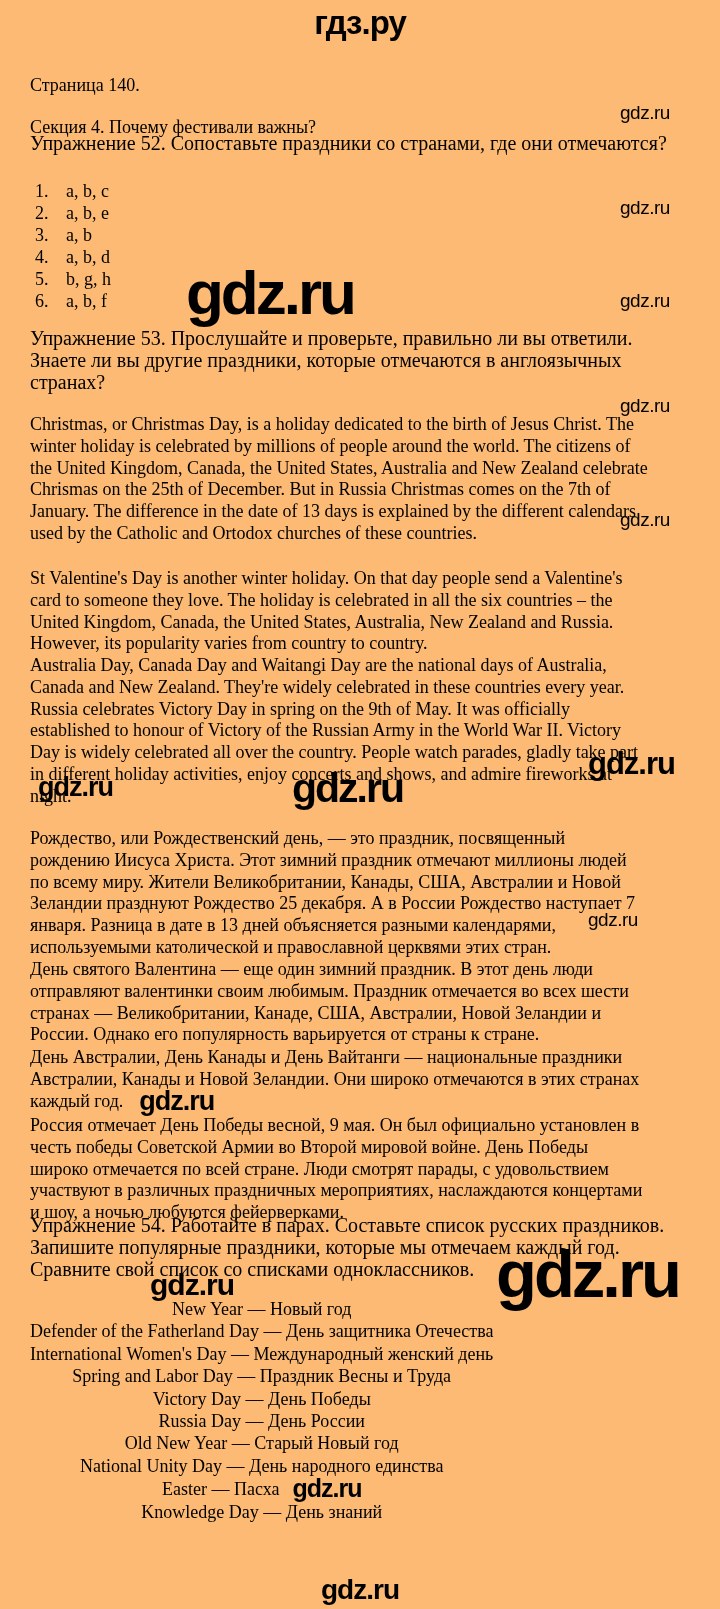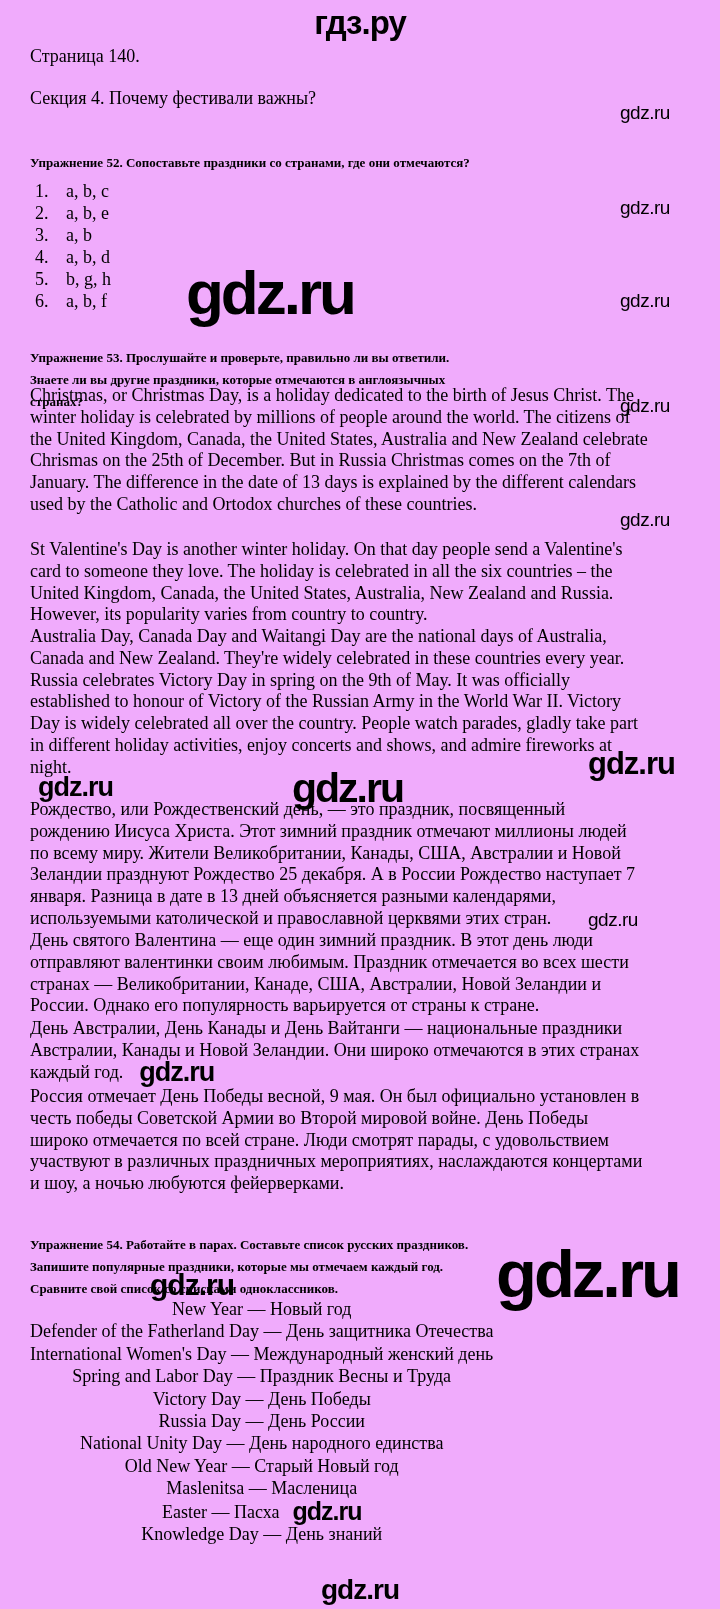--- a/index.html
+++ b/index.html
@@ -1,33 +1,33 @@
 <!DOCTYPE html>
 <html><head>
 <meta charset="utf-8">
 <style>
   html,body{margin:0;padding:0;background:#fff;}
   .page{
     position:relative;
     width:720px;height:1609px;
-    background:#f0abfc;color:#000;
+    background:#fdba74;color:#000;
     font-family:"Liberation Serif", serif;
     overflow:hidden;
   }
   .abs{position:absolute;}
   .site-title{
     top:4px;left:0;width:720px;text-align:center;
     font-family:"Liberation Sans", sans-serif;
     font-weight:bold;font-size:33px;letter-spacing:-1px;
   }
   .body-text{
-    font-size:18px;line-height:21.8px;white-space:pre;
+    font-size:18px;line-height:21.8px;white-space:pre;margin-top:29px;
   }
   .heading{
-    font-weight:bold;font-size:13px;line-height:22px;white-space:pre;margin-top:20px;
+    font-weight:normal;font-size:20px;line-height:22px;white-space:pre;
   }
   .answers{top:180px;left:35px;}
   .answer-row{display:flex;font-size:18px;line-height:22px;}
   .answer-num{width:31px;}
   .holidays{top:1298px;left:30px;}
   .holiday-row{font-size:18px;line-height:22.4px;white-space:pre;text-align:center;}
   .wm{
     font-family:"Liberation Sans", sans-serif;
     color:#000;white-space:nowrap;line-height:1;
   }
@@ -129,23 +129,22 @@
 Запишите популярные праздники, которые мы отмечаем каждый год.
 Сравните свой список со списками одноклассников.</div>
 
   <div class="abs holidays">
     <div class="holiday-row">New Year — Новый год</div>
     <div class="holiday-row">Defender of the Fatherland Day — День защитника Отечества</div>
     <div class="holiday-row">International Women's Day — Международный женский день</div>
     <div class="holiday-row">Spring and Labor Day — Праздник Весны и Труда</div>
     <div class="holiday-row">Victory Day — День Победы</div>
     <div class="holiday-row">Russia Day — День России</div>
+    <div class="holiday-row">Old New Year — Старый Новый год</div>
     <div class="holiday-row">National Unity Day — День народного единства</div>
-    <div class="holiday-row">Old New Year — Старый Новый год</div>
-    <div class="holiday-row">Maslenitsa — Масленица</div>
     <div class="holiday-row"><span>Easter — Пасха</span><span class="wm-inline wm-inline-2">gdz.ru</span></div>
     <div class="holiday-row">Knowledge Day — День знаний</div>
   </div>
 
   <div class="abs wm wm-sm" style="top:103px;left:620px;">gdz.ru</div>
   <div class="abs wm wm-sm" style="top:198px;left:620px;">gdz.ru</div>
   <div class="abs wm wm-b" style="top:262px;left:186px;font-size:62px;letter-spacing:-3px;">gdz.ru</div>
   <div class="abs wm wm-sm" style="top:291px;left:620px;">gdz.ru</div>
   <div class="abs wm wm-sm" style="top:396px;left:620px;">gdz.ru</div>
   <div class="abs wm wm-sm" style="top:510px;left:620px;">gdz.ru</div>

